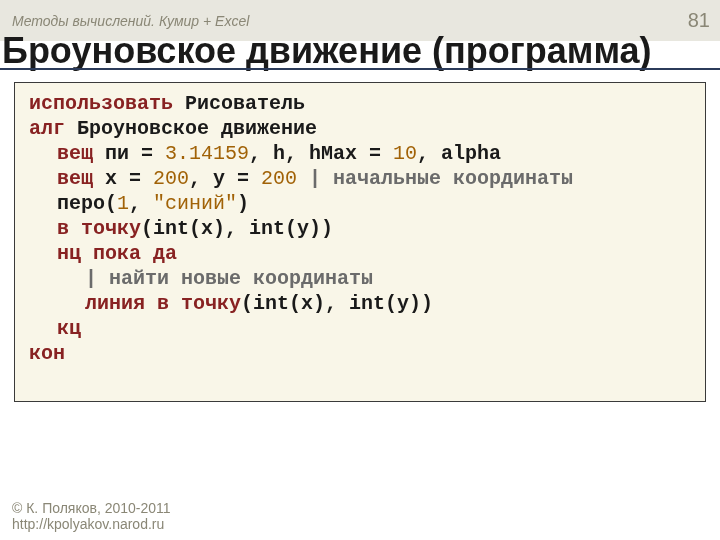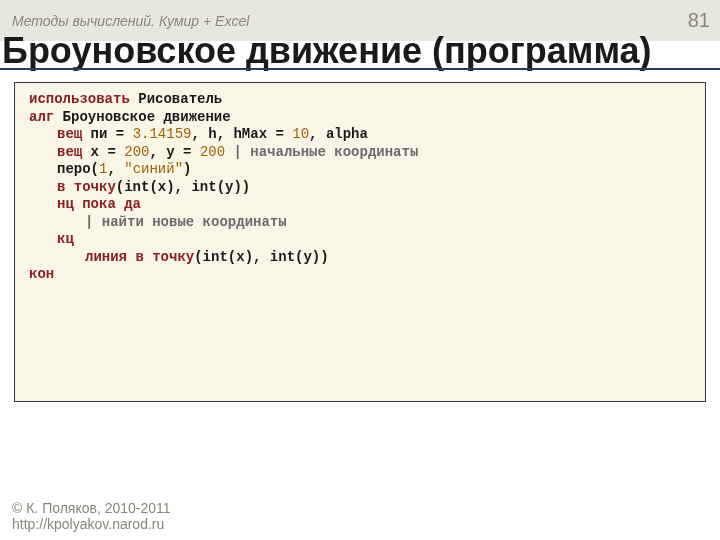--- a/index.html
+++ b/index.html
@@ -53,21 +53,21 @@
   .code-box {
     position: absolute;
     top: 82px;
     left: 14px;
     width: 692px;
     height: 320px;
     background: #f9f6e8;
     border: 1.5px solid #3a3a3a;
     padding: 8px 10px 10px 14px;
     font-family: "Courier New", Courier, monospace;
-    font-size: 14px;
+    font-size: 20px;
     line-height: 1.25;
     color: #1a1a1a;
     font-weight: bold;
   }
   .code-box .line { white-space: nowrap; }
   .lv1 { padding-left: 28px; }
   .lv2 { padding-left: 56px; }
   .kw { color: #882222; font-weight: bold; }
   .val { color: #a16207; font-weight: normal; }
   .cmt { color: #6b6b6b; }
@@ -114,25 +114,25 @@
     </div>
     <div class="line lv1">
       <span class="kw">в точку</span><span>(int(x), int(y))</span>
     </div>
     <div class="line lv1">
       <span class="kw">нц пока</span><span class="kw"> да</span>
     </div>
     <div class="line lv2">
       <span class="cmt">| найти новые координаты</span>
     </div>
+    <div class="line lv2">
+      <span class="kw">линия в точку</span><span>(int(x), int(y))</span>
+    </div>
     <div class="line lv1">
       <span class="kw">кц</span>
-    </div>
-    <div class="line lv2">
-      <span class="kw">линия в точку</span><span>(int(x), int(y))</span>
     </div>
     <div class="line">
       <span class="kw">кон</span>
     </div>
   </div>
 
   <div class="footer">
     <span>© К. Поляков, 2010-2011</span>
     <span>http://kpolyakov.narod.ru</span>
   </div>

